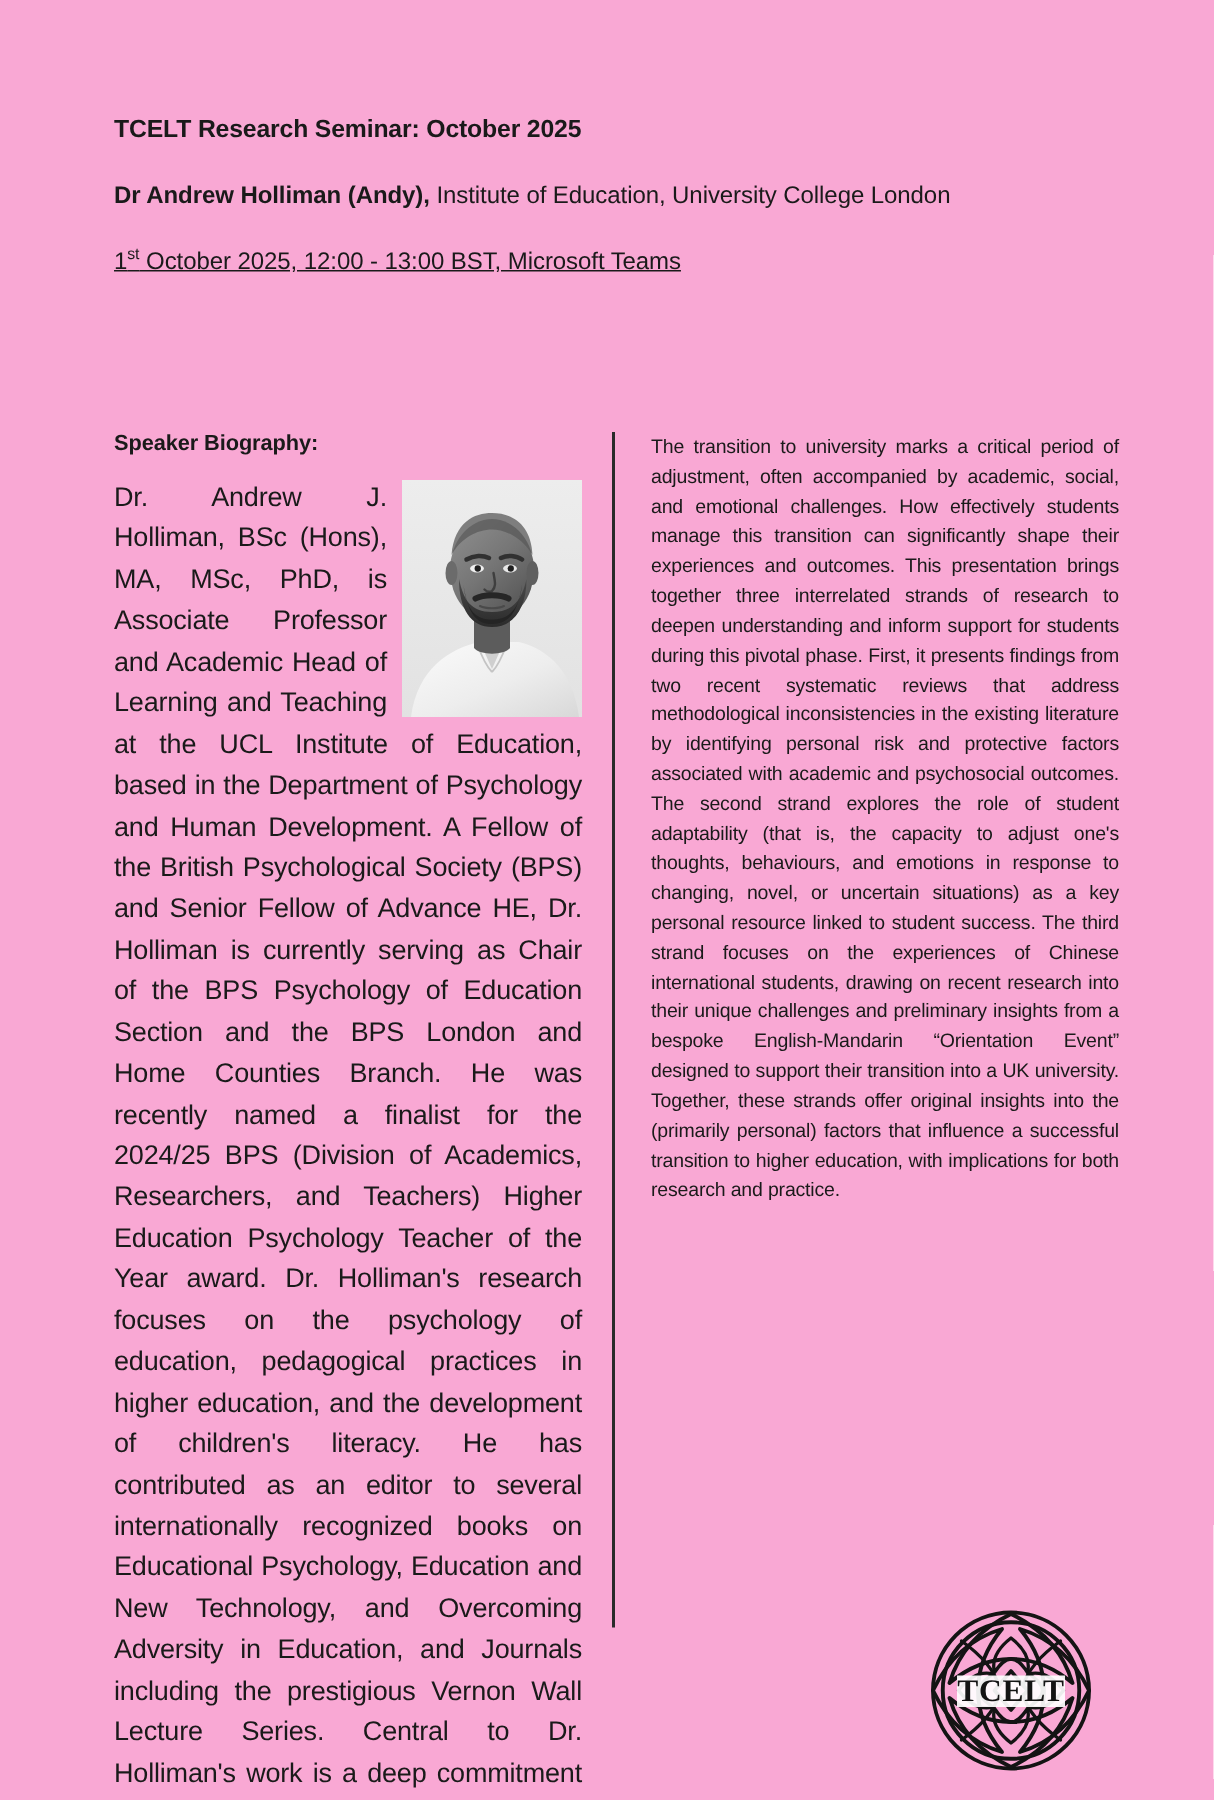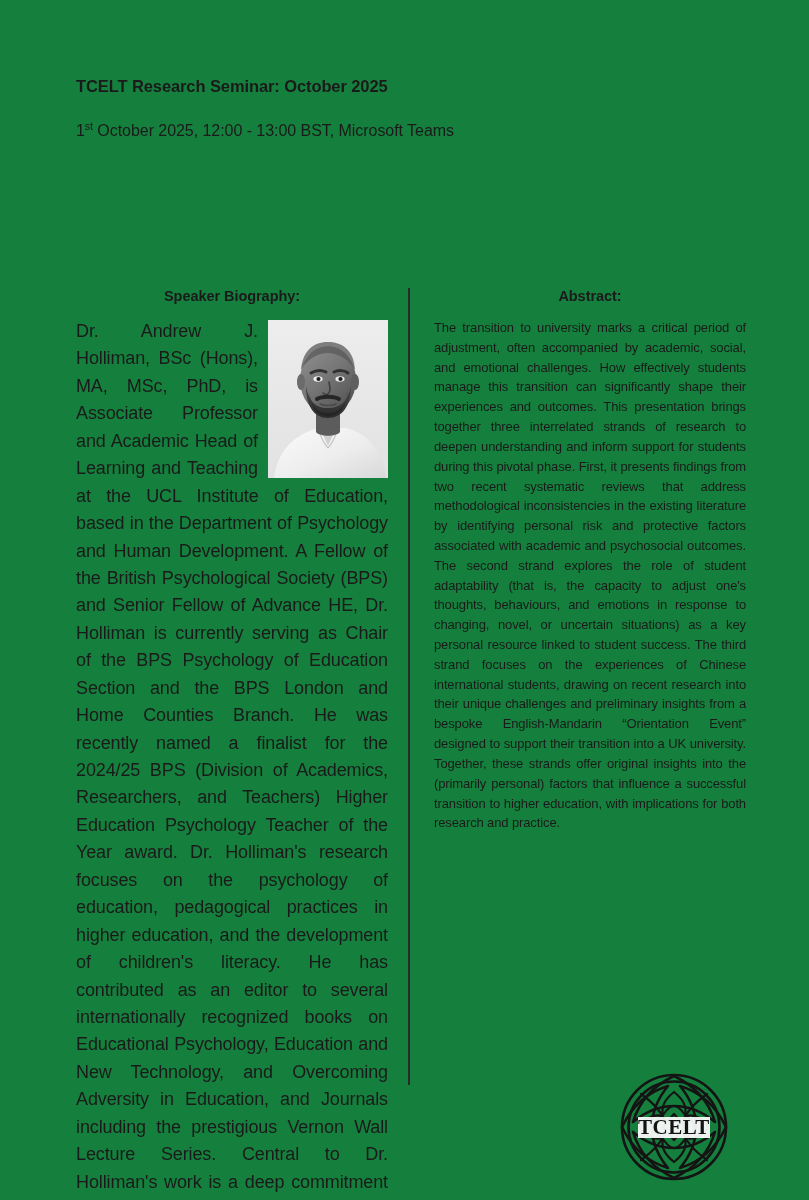--- a/index.html
+++ b/index.html
@@ -14,21 +14,21 @@
     font-family: "Liberation Sans", sans-serif;
     color: #1a1a1a;
     overflow: hidden;
   }
 
   .page {
     position: absolute;
     left: 0; top: 0;
     width: 809px;
     height: 1200px;
-    background: #15803d;
+    background: #f9a8d4;
   }
 
   
   .header {
     position: absolute;
     left: 76px;
     top: 76px;
     width: 660px;
   }
   .seminar-title {
@@ -52,20 +52,21 @@
     letter-spacing: -0.05px;
   }
   .speaker-line .bold {
     font-weight: bold;
   }
   .datetime-line {
     font-size: 16px;
     line-height: 1.5;
     margin: 0;
     letter-spacing: -0.05px;
+    text-decoration: underline;
   }
   .datetime-line sup {
     font-size: 0.66em;
     vertical-align: super;
     line-height: 0;
   }
 
   
   .columns {
     position: absolute;
@@ -92,21 +93,20 @@
     width: 1.6px;
     height: 797px;
     background: #2a2a2a;
   }
 
   .col-heading {
     font-size: 14.5px;
     font-weight: bold;
     margin: 0 0 14px 0;
     letter-spacing: -0.05px;
-    text-align: center;
   }
   .col-body {
     font-size: 18px;
     line-height: 1.525;
     text-align: justify;
     text-justify: inter-word;
     margin: 0;
     letter-spacing: -0.12px;
     hyphens: none;
   }
@@ -150,20 +150,23 @@
 </style>
 </head>
 <body>
 
 <div class="page">
 
   <div class="header">
     <h1 class="seminar-title">TCELT Research Seminar: October 2025</h1>
 
 
+    <p class="speaker-line">
+      <span class="bold">Dr Andrew Holliman (Andy),</span><span> Institute of Education, University College London</span>
+    </p>
 
     <p class="datetime-line">
       <span>1</span><sup>st</sup><span> October 2025, 12:00 - 13:00 BST, Microsoft Teams</span>
     </p>
   </div>
 
   <div class="columns">
 
     <div class="divider"></div>
 
@@ -224,21 +227,20 @@
 
           <path d="M49 79 C54 76 66 76 71 79" stroke="#262626" stroke-width="4" fill="none" stroke-linecap="round"></path>
           <path d="M52 84 C56 86 64 86 68 84" stroke="#4a4a4a" stroke-width="1.4" fill="none" stroke-linecap="round"></path>
         </svg>
       </div>
 
       <p class="col-body">Dr. Andrew J. Holliman, BSc (Hons), MA, MSc, PhD, is Associate Professor and Academic Head of Learning and Teaching at the UCL Institute of Education, based in the Department of Psychology and Human Development. A Fellow of the British Psychological Society (BPS) and Senior Fellow of Advance HE, Dr. Holliman is currently serving as Chair of the BPS Psychology of Education Section and the BPS London and Home Counties Branch. He was recently named a finalist for the 2024/25 BPS (Division of Academics, Researchers, and Teachers) Higher Education Psychology Teacher of the Year award. Dr. Holliman's research focuses on the psychology of education, pedagogical practices in higher education, and the development of children's literacy. He has contributed as an editor to several internationally recognized books on Educational Psychology, Education and New Technology, and Overcoming Adversity in Education, and Journals including the prestigious Vernon Wall Lecture Series. Central to Dr. Holliman's work is a deep commitment to supporting individuals in their learning and development, fostering a sense of self-worth, and empowering them to achieve their goals and reach their full potential.</p>
     </div>
 
     <div class="col-right">
-      <div class="col-heading">Abstract:</div>
       <p class="col-body abstract">The transition to university marks a critical period of adjustment, often accompanied by academic, social, and emotional challenges. How effectively students manage this transition can significantly shape their experiences and outcomes. This presentation brings together three interrelated strands of research to deepen understanding and inform support for students during this pivotal phase. First, it presents findings from two recent systematic reviews that address methodological inconsistencies in the existing literature by identifying personal risk and protective factors associated with academic and psychosocial outcomes. The second strand explores the role of student adaptability (that is, the capacity to adjust one's thoughts, behaviours, and emotions in response to changing, novel, or uncertain situations) as a key personal resource linked to student success. The third strand focuses on the experiences of Chinese international students, drawing on recent research into their unique challenges and preliminary insights from a bespoke English-Mandarin “Orientation Event” designed to support their transition into a UK university. Together, these strands offer original insights into the (primarily personal) factors that influence a successful transition to higher education, with implications for both research and practice.</p>
     </div>
   </div>
 
 
   <div class="logo">
     <svg width="126" height="118" viewBox="0 0 126 118" role="img" aria-label="TCELT celtic knot logo">
       <g fill="none" stroke="#141414" stroke-width="2.6" stroke-linecap="round" stroke-linejoin="round">
 
         <circle cx="63" cy="59" r="52"></circle>

